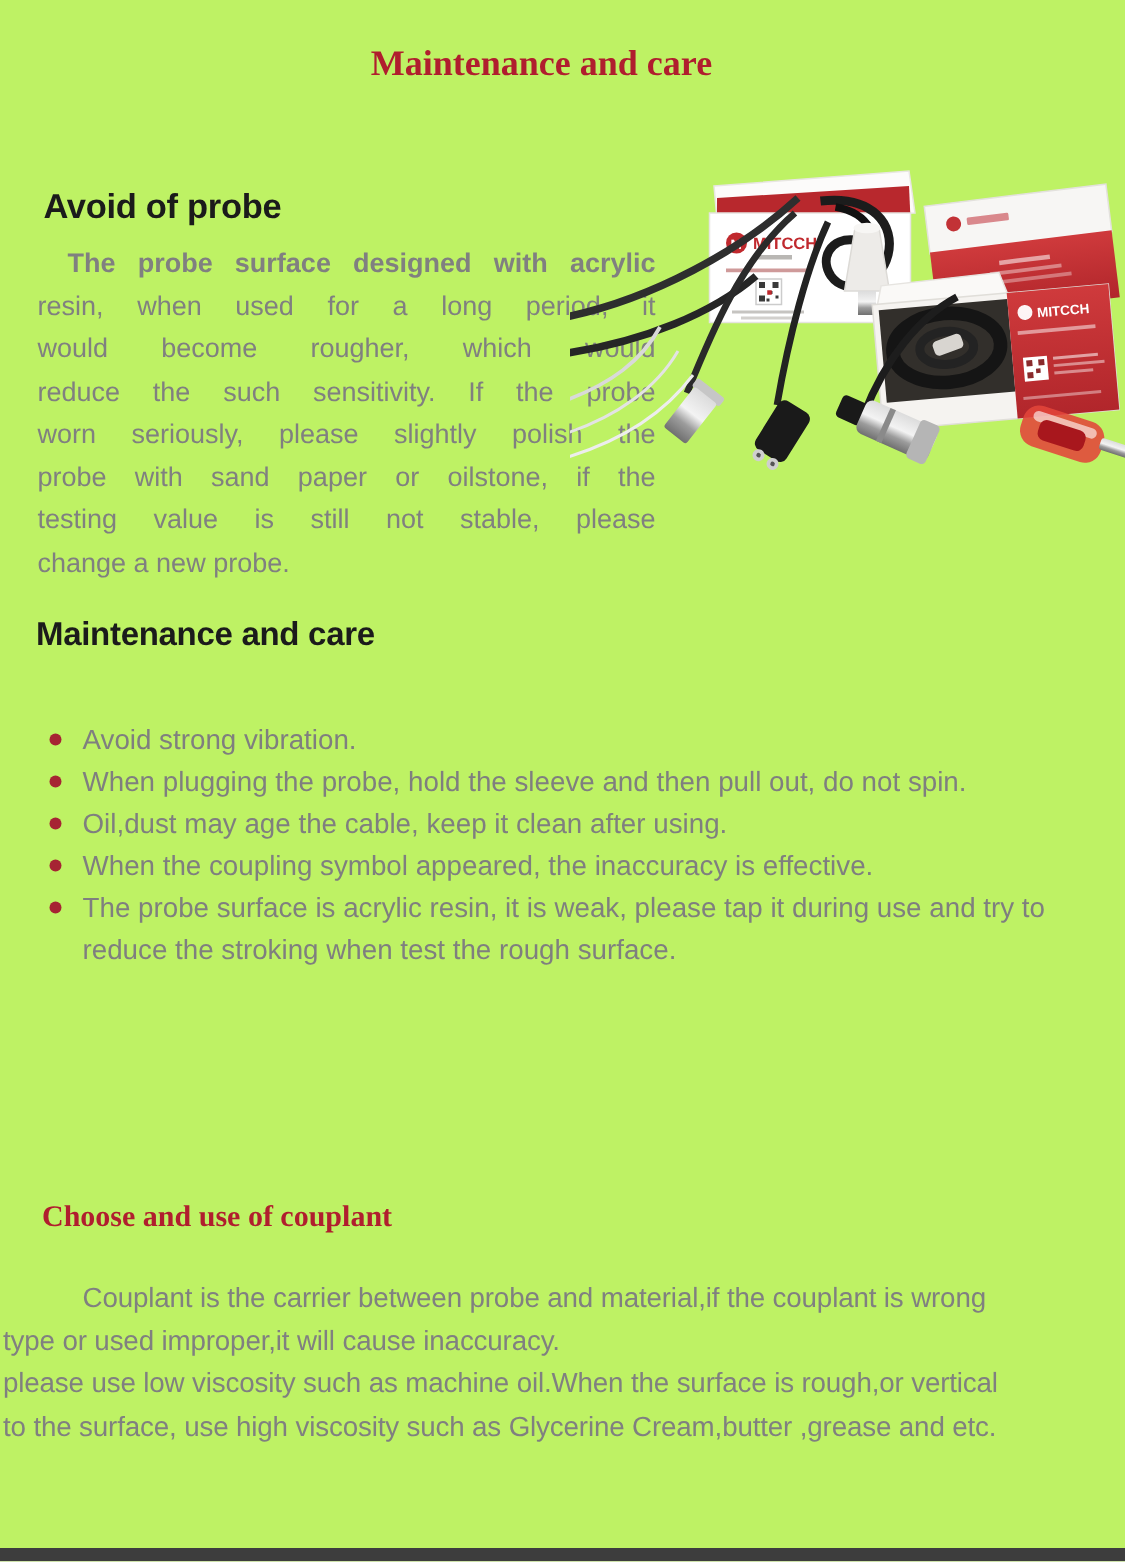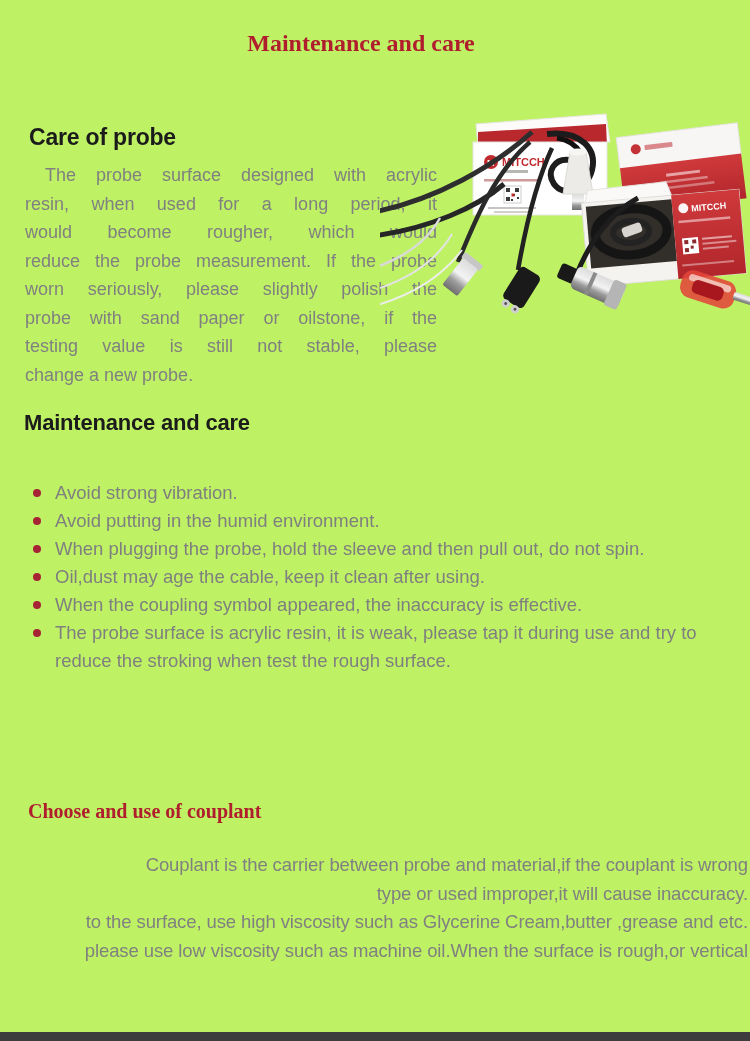--- a/index.html
+++ b/index.html
@@ -19,52 +19,52 @@
   .h-maint{left:24px;top:410px;font-size:22px;}
   .h-serif{
     position:absolute;left:28px;top:800px;
     font-family:"Liberation Serif", serif;font-weight:bold;font-size:20px;color:#b01e2e;
   }
   .probe-para{
     position:absolute;left:25px;top:161px;width:412px;
     font-size:18px;line-height:28.5px;color:#808080;
   }
   .jline{display:block;text-align:justify;text-align-last:justify;}
-  .jline.first{text-indent:20px;}
+  .jline.first{text-indent:20px;font-weight:bold;}
   .jline.end{text-align-last:left;}
   .bullets{
     position:absolute;left:33px;top:479px;width:697px;margin:0;padding:0;list-style:none;
     font-size:18.5px;line-height:28px;color:#7f7f7f;
   }
   .bullets li{display:flex;align-items:flex-start;justify-content:center;}
   .dot{flex:none;width:8px;height:8px;border-radius:50%;background:#a62433;margin:10px 14px 0 0;}
   .bullets .btext{flex:1;max-width:680px;}
   .couplant{
     position:absolute;left:2px;top:851px;width:746px;
     font-size:18.5px;line-height:28.5px;color:#808080;letter-spacing:-0.1px;
   }
-  .cline{display:block;text-align:right;}
+  .cline{display:block;}
   .cline.ind{text-indent:53px;}
   .photo{position:absolute;left:380px;top:100px;width:370px;height:235px;}
   .footer-bar{position:absolute;left:0;top:1032px;width:750px;height:9px;background:#3d3d3d;}
 </style>
 </head>
 <body>
 
 <div class="page">
 
   <div class="doc-title">Maintenance and care</div>
 
-  <div class="h-sans h-care">Care of probe</div>
+  <div class="h-sans h-care">Avoid of probe</div>
 
   <div class="probe-para">
     <span class="jline first">The probe surface designed with acrylic</span>
     <span class="jline">resin, when used for a long period, it</span>
     <span class="jline">would become rougher, which would</span>
-    <span class="jline">reduce the probe measurement. If the probe</span>
+    <span class="jline">reduce the such sensitivity. If the probe</span>
     <span class="jline">worn seriously, please slightly polish the</span>
     <span class="jline">probe with sand paper or oilstone, if the</span>
     <span class="jline">testing value is still not stable, please</span>
     <span class="jline end">change a new probe.</span>
   </div>
 
   <svg class="photo" viewBox="0 0 370 235" aria-hidden="true">
     <defs>
       <linearGradient id="metal" x1="0" y1="0" x2="0" y2="1">
         <stop offset="0" stop-color="#dcdcdc"></stop>
@@ -179,24 +179,20 @@
 
   <div class="h-sans h-maint">Maintenance and care</div>
 
   <ul class="bullets">
     <li>
         <span class="dot"></span>
         <span class="btext">Avoid strong vibration.</span>
       </li>
     <li>
         <span class="dot"></span>
-        <span class="btext">Avoid putting in the humid environment.</span>
-      </li>
-    <li>
-        <span class="dot"></span>
         <span class="btext">When plugging the probe, hold the sleeve and then pull out, do not spin.</span>
       </li>
     <li>
         <span class="dot"></span>
         <span class="btext">Oil,dust may age the cable, keep it clean after using.</span>
       </li>
     <li>
         <span class="dot"></span>
         <span class="btext">When the coupling symbol appeared, the inaccuracy is effective.</span>
       </li>
@@ -204,19 +200,19 @@
         <span class="dot"></span>
         <span class="btext">The probe surface is acrylic resin, it is weak, please tap it during use and try to reduce the stroking when test the rough surface.</span>
       </li>
   </ul>
 
   <div class="h-serif">Choose and use of couplant</div>
 
   <div class="couplant">
     <span class="cline ind">Couplant is the carrier between probe and material,if the couplant is wrong</span>
     <span class="cline">type or used improper,it will cause inaccuracy.</span>
+    <span class="cline">please use low viscosity such as machine oil.When the surface is rough,or vertical</span>
     <span class="cline">to the surface, use high viscosity such as Glycerine Cream,butter ,grease and etc.</span>
-    <span class="cline">please use low viscosity such as machine oil.When the surface is rough,or vertical</span>
   </div>
 
   <div class="footer-bar"></div>
 
 </div>
 
 </body></html>

